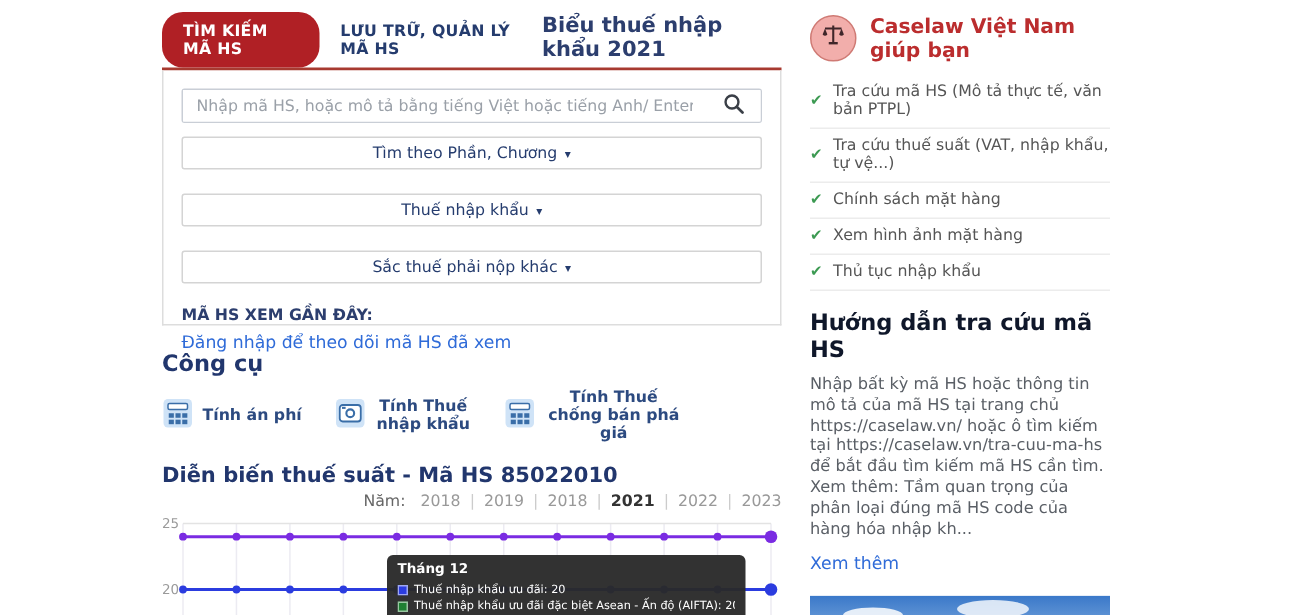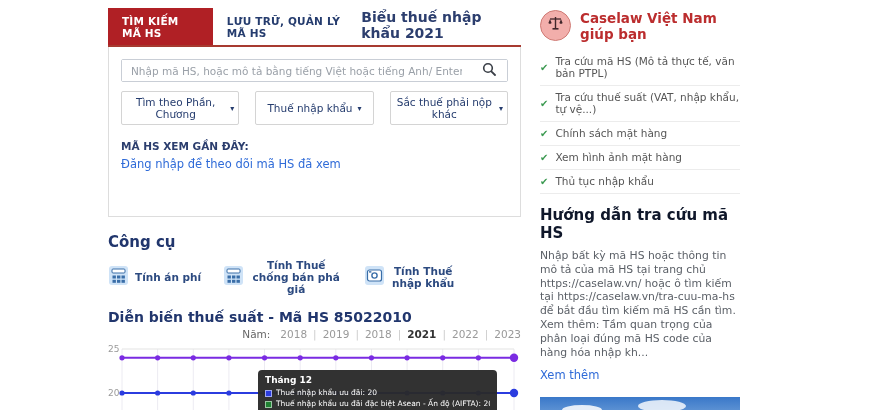--- a/index.html
+++ b/index.html
@@ -6,33 +6,33 @@
   html,body { background:#fff; }
   .page {
     position:relative; width:870px; height:410px; overflow:hidden; background:#fff;
     font-family:"DejaVu Sans","Liberation Sans",sans-serif; color:#333;
   }
   .left-col { position:absolute; left:108px; top:8px; width:413px; }
   .right-col { position:absolute; left:540px; top:10px; width:200px; }
 
   
   .tabs { display:flex; align-items:stretch; border-bottom:2px solid #a73a30; }
-  .tab { font-size:10.5px; font-weight:bold; padding:7px 14px 6px; cursor:pointer; letter-spacing:.2px; }
+  .tab { font-size:10.5px; font-weight:bold; padding:7px 14px 6px; cursor:pointer; letter-spacing:.2px;border-radius:14px; }
   .tab.active { background:#b02025; color:#fff; }
   .tab.inactive { color:#253c6e; }
   .tariff-link { margin-left:auto; align-self:center; font-size:14px; font-weight:bold; color:#2c3e6e; cursor:pointer; padding-bottom:4px; }
 
   
   .panel { border:1px solid #ddd; border-top:none; height:170px; padding:12px; background:#fff; }
   .search-group { display:flex; border:1px solid #c9ced6; border-radius:2px; height:23px; background:#fff; }
   .search-input { flex:1; border:none; outline:none; font-size:10.5px; padding:0 9px; color:#444;
                   font-family:"DejaVu Sans","Liberation Sans",sans-serif; }
   .search-input::placeholder { color:#9aa0a8; }
   .search-btn { width:36px; border:none; background:#fff; display:flex; align-items:center; justify-content:center; cursor:pointer; }
-  .dd-row { display:flex; gap:16px; margin-top:9px; }
+  .dd-row { display:flex; gap:16px; margin-top:9px;flex-direction:column; }
   .dd { flex:1; background:#fff; border:1px solid #d4d4d4; border-radius:2px; font-size:10.5px; font-weight:normal;
         color:#253c6e; padding:4px 4px; cursor:pointer; text-align:center;
         font-family:"DejaVu Sans","Liberation Sans",sans-serif; display:flex; align-items:center; justify-content:center; gap:5px; }
   .caret { font-size:8px; color:#253c6e; }
   .recent { margin-top:15px; }
   .recent-title { font-size:10.5px; font-weight:bold; color:#2c3e6e; }
   .recent-login { display:inline-block; margin-top:5px; font-size:11.5px; color:#2f6bd8; cursor:pointer; text-decoration:none; }
 
   
   .tools { margin-top:16px; }
@@ -132,41 +132,41 @@
                 <rect x="9" y="14.8" width="3.4" height="3" fill="#3a6ea8"></rect>
                 <rect x="13.5" y="14.8" width="3.4" height="3" fill="#3a6ea8"></rect>
               </svg>
           </span>
           <span class="tool-label">Tính án phí</span>
         </div>
         <div class="tool">
           <span>
             <svg width="21" height="21" viewBox="0 0 21 21">
                 <rect x="1" y="1" width="19" height="19" rx="3" fill="#cfe3f7"></rect>
+                <rect x="3.5" y="5" width="14" height="11" rx="2" fill="#fff" stroke="#3a6ea8" stroke-width="1.2"></rect>
+                <circle cx="10.5" cy="10.5" r="2.6" fill="none" stroke="#3a6ea8" stroke-width="1.4"></circle>
+                <rect x="5" y="6.2" width="2.4" height="1.4" fill="#3a6ea8"></rect>
+              </svg>
+          </span>
+          <span class="tool-label" style="max-width:64px;">Tính Thuế nhập khẩu</span>
+        </div>
+        <div class="tool">
+          <span>
+            <svg width="21" height="21" viewBox="0 0 21 21">
+                <rect x="1" y="1" width="19" height="19" rx="3" fill="#cfe3f7"></rect>
                 <rect x="4" y="4" width="13" height="4" rx="1" fill="#fff" stroke="#3a6ea8" stroke-width="1"></rect>
                 <rect x="4.5" y="10.5" width="3.4" height="3" fill="#3a6ea8"></rect>
                 <rect x="9" y="10.5" width="3.4" height="3" fill="#3a6ea8"></rect>
                 <rect x="13.5" y="10.5" width="3.4" height="3" fill="#3a6ea8"></rect>
                 <rect x="4.5" y="14.8" width="3.4" height="3" fill="#3a6ea8"></rect>
                 <rect x="9" y="14.8" width="3.4" height="3" fill="#3a6ea8"></rect>
                 <rect x="13.5" y="14.8" width="3.4" height="3" fill="#3a6ea8"></rect>
               </svg>
           </span>
           <span class="tool-label" style="max-width:92px;">Tính Thuế chống bán phá giá</span>
-        </div>
-        <div class="tool">
-          <span>
-            <svg width="21" height="21" viewBox="0 0 21 21">
-                <rect x="1" y="1" width="19" height="19" rx="3" fill="#cfe3f7"></rect>
-                <rect x="3.5" y="5" width="14" height="11" rx="2" fill="#fff" stroke="#3a6ea8" stroke-width="1.2"></rect>
-                <circle cx="10.5" cy="10.5" r="2.6" fill="none" stroke="#3a6ea8" stroke-width="1.4"></circle>
-                <rect x="5" y="6.2" width="2.4" height="1.4" fill="#3a6ea8"></rect>
-              </svg>
-          </span>
-          <span class="tool-label" style="max-width:64px;">Tính Thuế nhập khẩu</span>
         </div>
       </div>
     </div>
 
     <div class="chart-title">Diễn biến thuế suất - Mã HS 85022010</div>
 
     <div class="years-row">
       <span>Năm:</span>&nbsp;&nbsp;
       <span class="year">2018</span><span class="year">2019</span><span class="year">2018</span><span class="year active">2021</span><span class="year">2022</span><span class="year">2023</span>
     </div>

